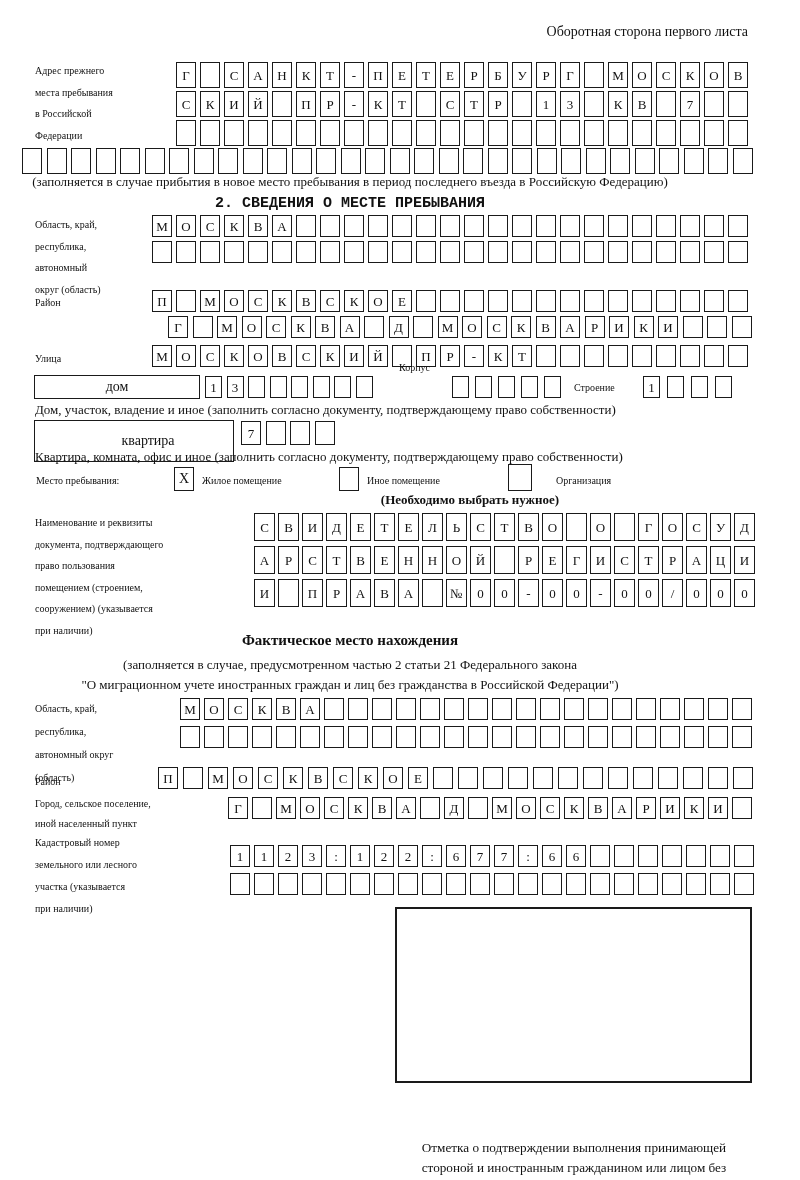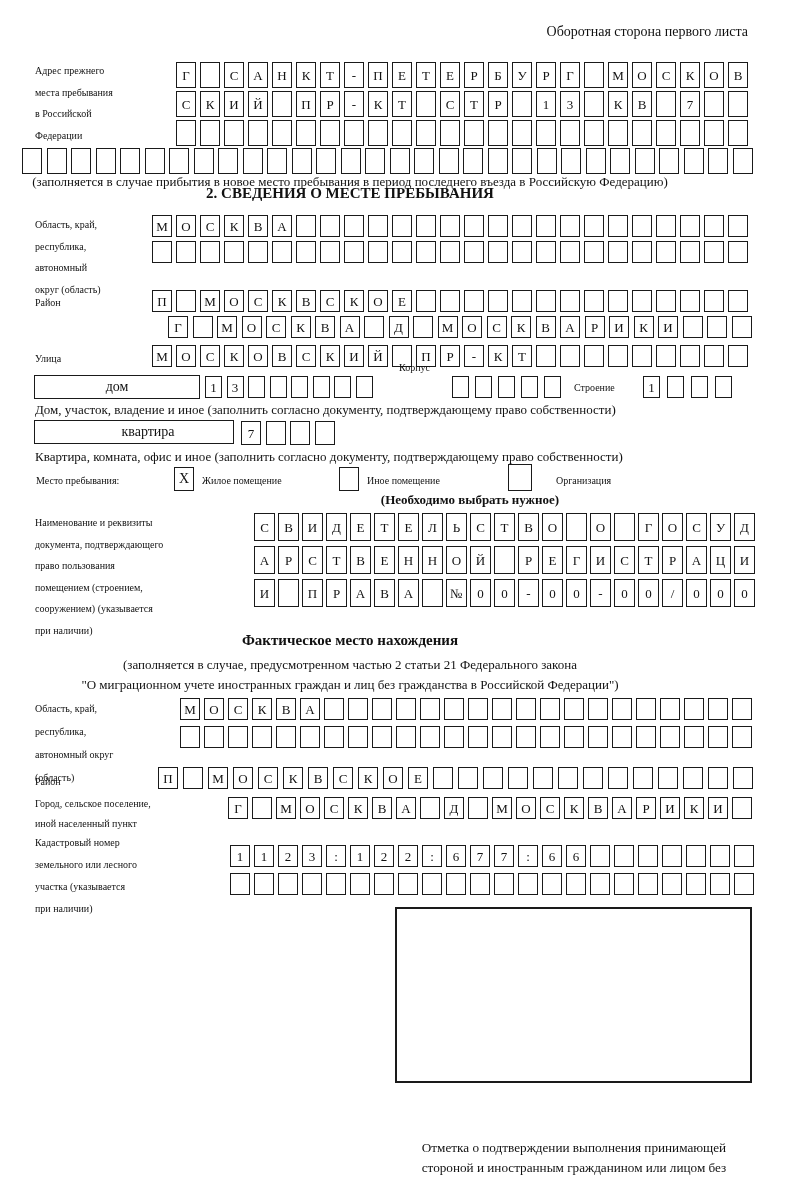--- a/index.html
+++ b/index.html
@@ -147,21 +147,21 @@
       <span class="cell"></span>
       <span class="cell"></span>
       <span class="cell"></span>
       <span class="cell"></span>
       <span class="cell"></span>
       <span class="cell"></span>
       <span class="cell"></span>
     </div>
   <div class="abs note center" style="top:174px;">(заполняется в случае прибытия в новое место пребывания в период последнего въезда в Российскую Федерацию)</div>
 
-  <div class="abs hdr center" style="top:185px;">2. СВЕДЕНИЯ О МЕСТЕ ПРЕБЫВАНИЯ</div>
+  <div class="abs hdr center" style="top:195px;font-family:Liberation Mono, monospace;">2. СВЕДЕНИЯ О МЕСТЕ ПРЕБЫВАНИЯ</div>
 
   <div class="abs lbl" style="left:35px;top:214px;">Область, край,
 республика,
 автономный
 округ (область)</div>
   <div class="cellrow" style="left:152px;top:215px;">
       <span class="cell">М</span>
       <span class="cell">О</span>
       <span class="cell">С</span>
       <span class="cell">К</span>
@@ -321,21 +321,21 @@
     </div>
   <div class="abs lbl" style="left:574px;top:377px;">Строение</div>
   <div class="cellrow" style="left:643px;top:376px;--cw:17px;--ch:22px;--gap:7px;">
       <span class="cell">1</span>
       <span class="cell"></span>
       <span class="cell"></span>
       <span class="cell"></span>
     </div>
   <div class="abs note" style="left:35px;top:402px;">Дом, участок, владение и иное (заполнить согласно документу, подтверждающему право собственности)</div>
 
-  <div class="abs bigfield" style="left:34px;top:420px;width:200px;height:24px;padding-left:28px;">квартира</div>
+  <div class="abs bigfield" style="left:34px;top:420px;width:200px;height:42px;padding-left:28px;">квартира</div>
   <div class="cellrow" style="left:241px;top:421px;--ch:24px;--gap:4.5px;">
       <span class="cell">7</span>
       <span class="cell"></span>
       <span class="cell"></span>
       <span class="cell"></span>
     </div>
   <div class="abs note" style="left:35px;top:449px;">Квартира, комната, офис и иное (заполнить согласно документу, подтверждающему право собственности)</div>
 
   <div class="abs lbl" style="left:36px;top:470px;">Место пребывания:</div>
   <div class="abs cbox" style="left:174px;top:467px;width:20px;height:24px;">X</div>

